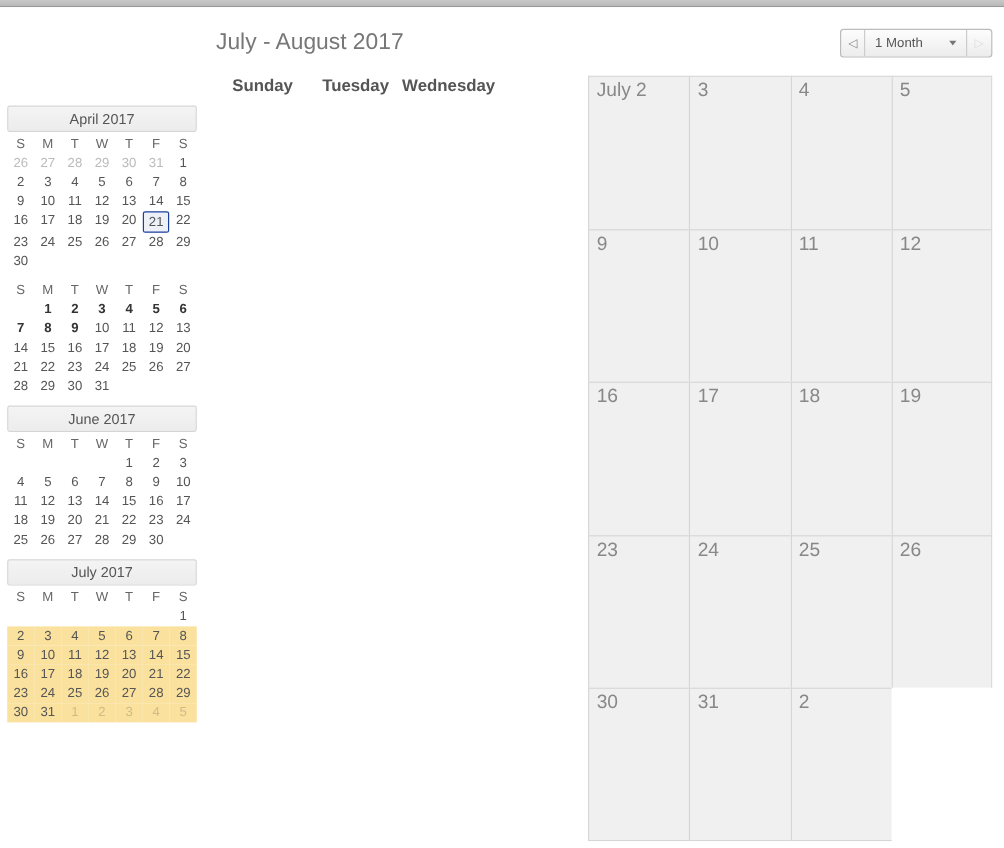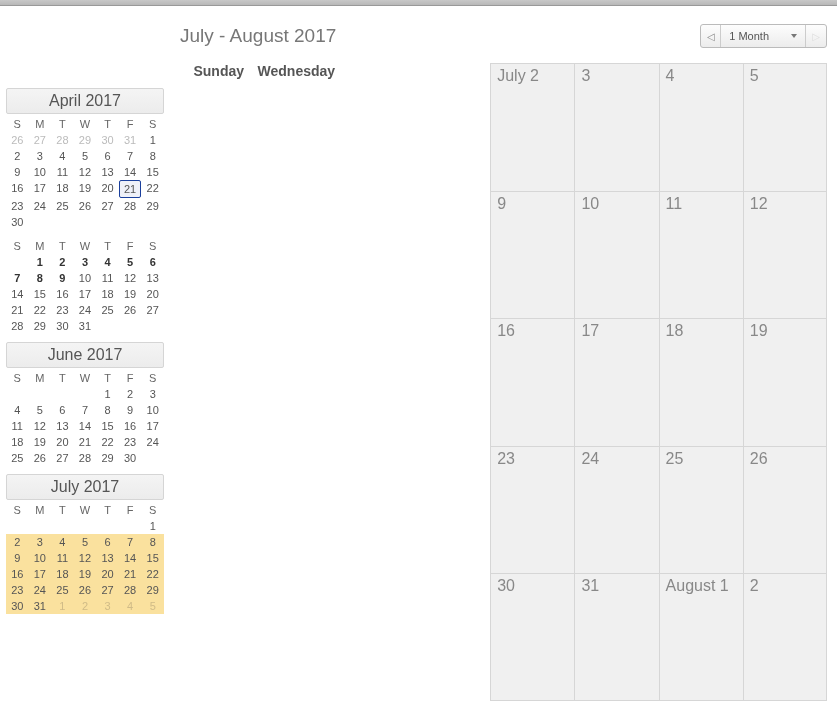--- a/index.html
+++ b/index.html
@@ -24,21 +24,21 @@
     width: 170px;
     background: #fff;
     padding-top: 80px;
     overflow: hidden;
   }
   .mini-cal {
     margin: 2px 6px 8px 6px;
   }
   .mini-title {
     text-align: center;
-    font-size: 16px;
+    font-size: 12px;
     color: #555;
     padding: 3px 0;
     background: linear-gradient(#f4f4f4, #ececec);
     border: 1px solid #d5d5d5;
     border-radius: 2px;
   }
   .mini-grid {
     display: grid;
     grid-template-columns: repeat(7, 1fr);
     text-align: center;
@@ -374,20 +374,21 @@
           <span>1 Month</span>
           <span class="caret-down"></span>
         </div>
         <div class="nav-btn disabled">▷</div>
       </div>
     </div>
 
     <div class="cal-wrap">
       <div class="cal-head" id="cal-head">
           <div>Sunday</div>
+          <div>Tuesday</div>
           <div>Wednesday</div>
         </div>
       <div class="cal-body" id="cal-body">
           <div class="cal-cell">July 2</div>
           <div class="cal-cell">3</div>
           <div class="cal-cell">4</div>
           <div class="cal-cell">5</div>
           <div class="cal-cell">9</div>
           <div class="cal-cell">10</div>
           <div class="cal-cell">11</div>
@@ -395,18 +396,17 @@
           <div class="cal-cell">16</div>
           <div class="cal-cell">17</div>
           <div class="cal-cell">18</div>
           <div class="cal-cell">19</div>
           <div class="cal-cell">23</div>
           <div class="cal-cell">24</div>
           <div class="cal-cell">25</div>
           <div class="cal-cell">26</div>
           <div class="cal-cell">30</div>
           <div class="cal-cell">31</div>
-          <div class="cal-cell">August 1</div>
           <div class="cal-cell">2</div>
         </div>
     </div>
   </div>
 </div>
 
 </body></html>

